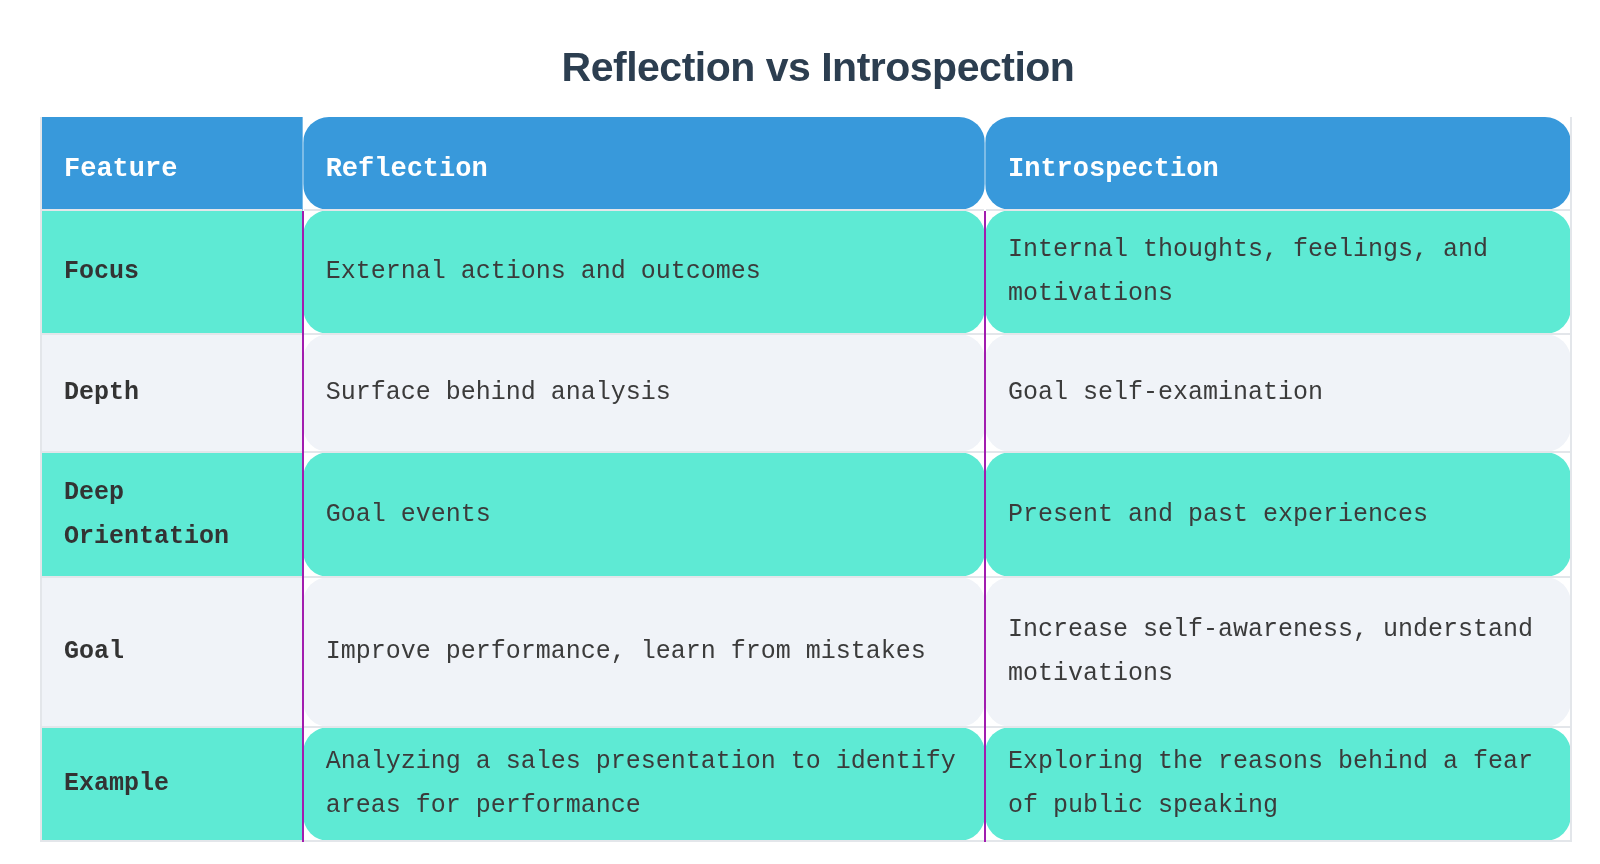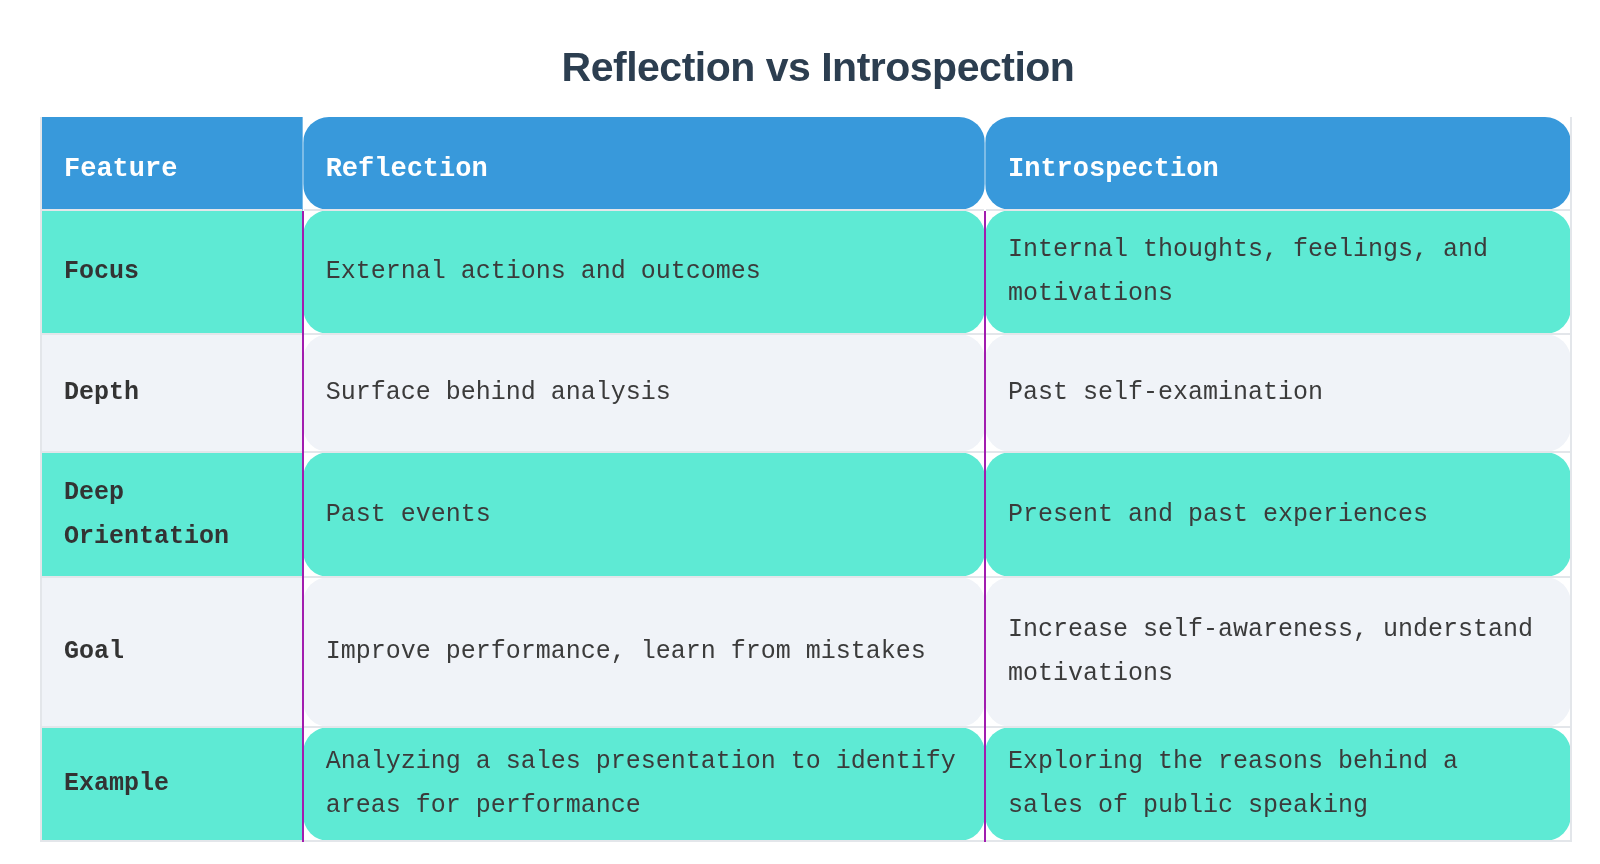--- a/index.html
+++ b/index.html
@@ -94,32 +94,32 @@
     </thead>
     <tbody>
       <tr>
         <td class="feature-cell">Focus</td>
         <td>External actions and outcomes</td>
         <td>Internal thoughts, feelings, and motivations</td>
       </tr>
       <tr>
         <td class="feature-cell">Depth</td>
         <td>Surface behind analysis</td>
-        <td>Past self-examination</td>
+        <td>Goal self-examination</td>
       </tr>
       <tr>
         <td class="feature-cell">Deep Orientation</td>
-        <td>Past events</td>
+        <td>Goal events</td>
         <td>Present and past experiences</td>
       </tr>
       <tr>
         <td class="feature-cell">Goal</td>
         <td>Improve performance, learn from mistakes</td>
         <td>Increase self-awareness, understand motivations</td>
       </tr>
       <tr>
         <td class="feature-cell">Example</td>
         <td>Analyzing a sales presentation to identify areas for performance</td>
-        <td>Exploring the reasons behind a sales of public speaking</td>
+        <td>Exploring the reasons behind a fear of public speaking</td>
       </tr>
     </tbody>
   </table>
 </div>
 
 </body></html>

